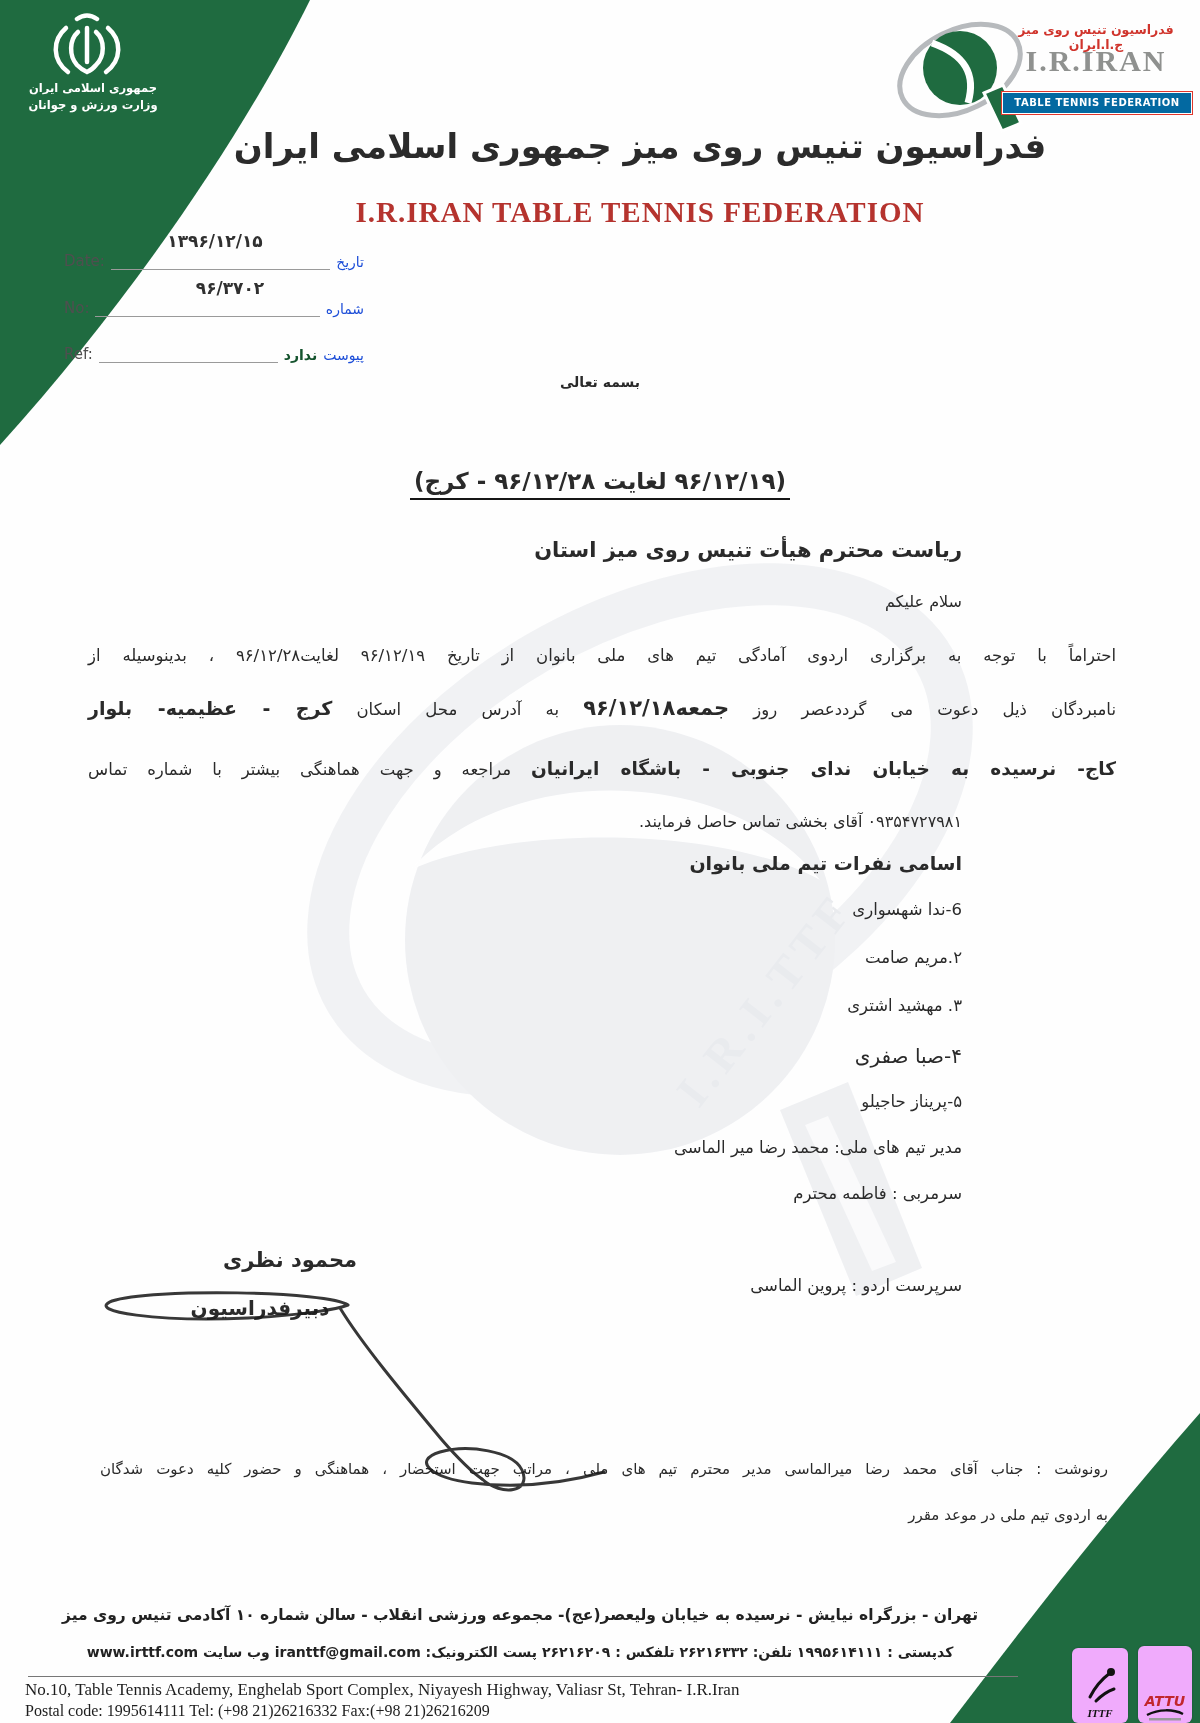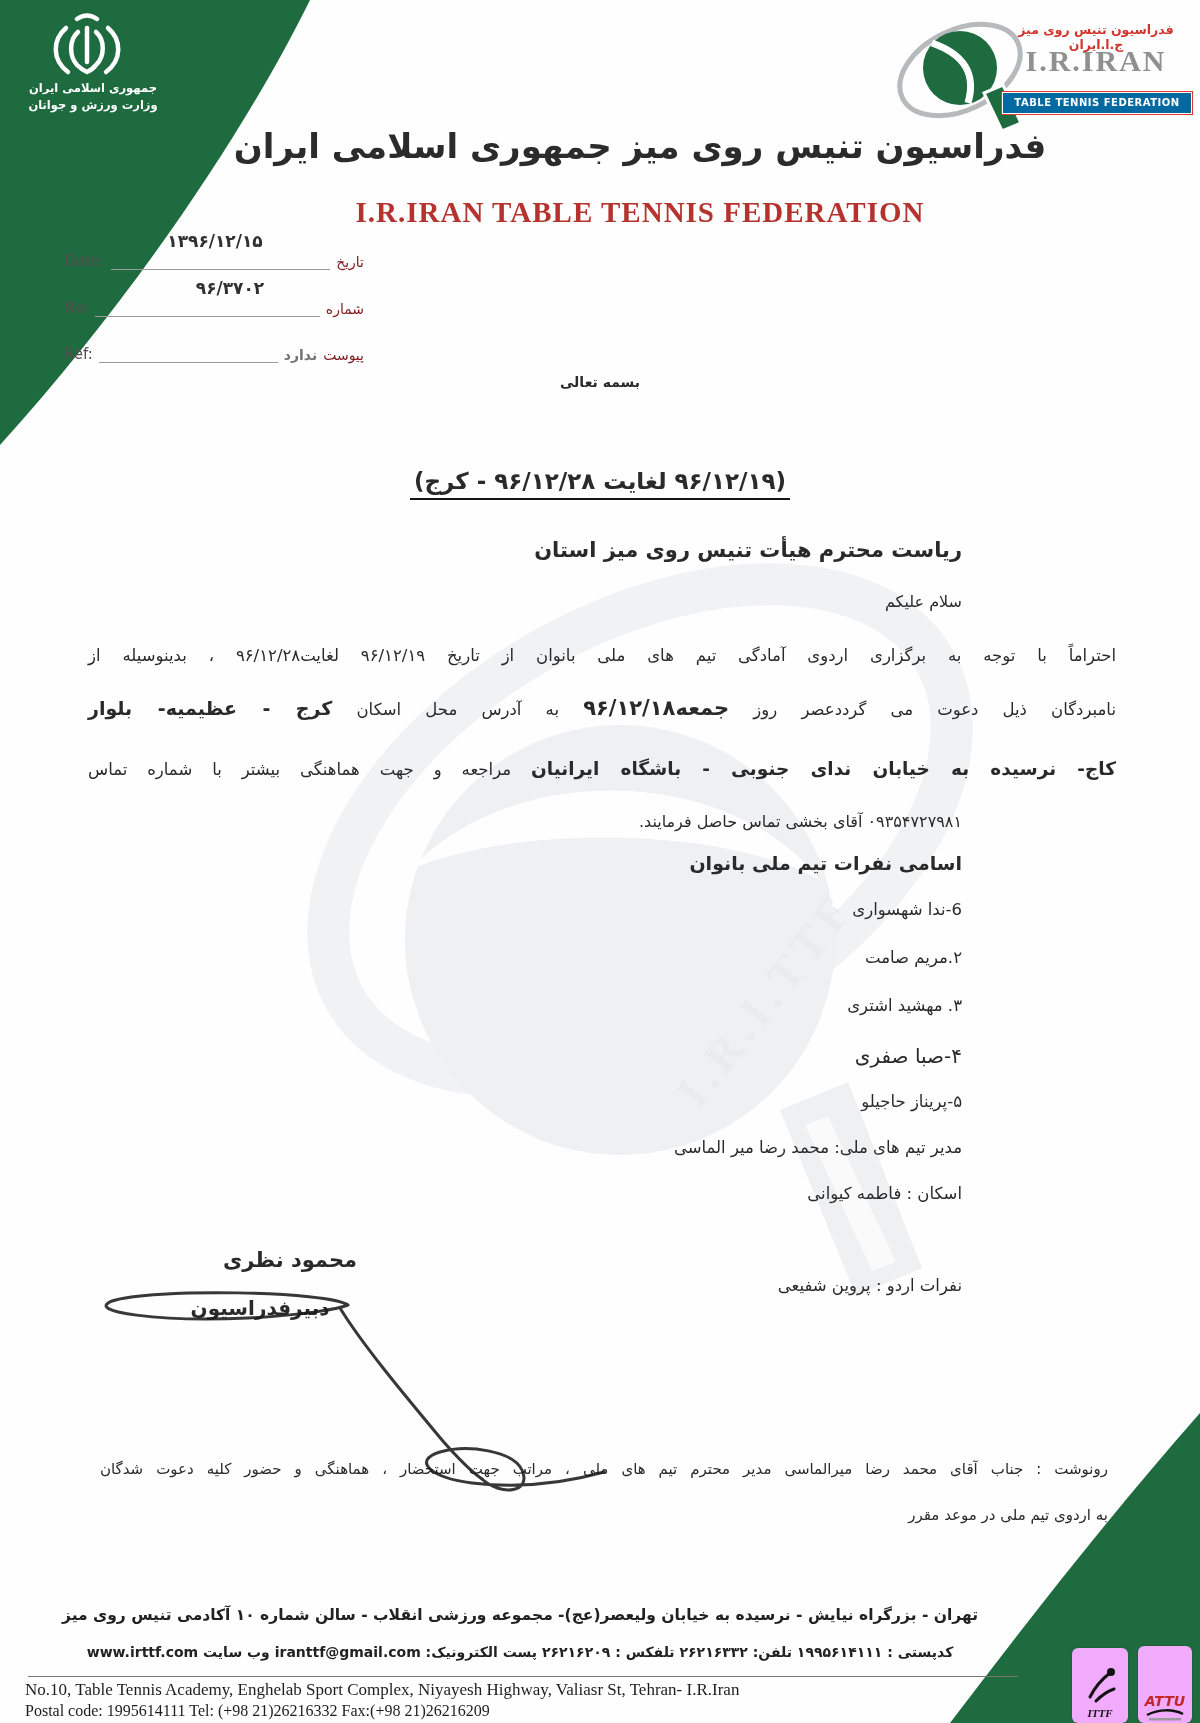--- a/index.html
+++ b/index.html
@@ -23,21 +23,21 @@
   .logo-mark-svg{left:880px;top:15px;z-index:2;}
   .title-fa{left:160px;top:126px;width:960px;text-align:center;font-size:34px;
             font-weight:bold;color:#2b2b2b;z-index:2;direction:rtl;}
   .title-en{left:160px;top:196px;width:960px;text-align:center;font-size:29px;
             font-weight:bold;color:#b5332e;letter-spacing:1px;z-index:2;
             font-family:"Liberation Serif","DejaVu Serif",serif;}
   
   .meta-row{position:absolute;left:64px;width:300px;display:flex;align-items:flex-end;
             gap:6px;font-size:15px;color:#4f4f4f;z-index:2;}
   .meta-row .rule{flex:1;border-bottom:1.3px solid #9a9a9a;height:14px;}
-  .meta-row .fa{font-size:14px;color:#7f1d1d;}
+  .meta-row .fa{font-size:14px;color:#1d4ed8;}
   .meta-value{position:absolute;font-weight:bold;font-size:17px;color:#303030;z-index:2;direction:rtl;}
   
   .center-line{left:250px;width:700px;text-align:center;z-index:2;direction:rtl;}
   .rtl-block{z-index:2;direction:rtl;}
   .just{text-align:justify;text-align-last:justify;}
   .b{font-weight:bold;}
   .sig-svg,.wm-svg{pointer-events:none;}
   
   .footer-tri-svg{right:0;bottom:0;z-index:1;}
   .chip{position:absolute;background:#f0abfc;border-radius:6px;z-index:3;
@@ -103,21 +103,21 @@
   <div class="abs meta-value" style="left:170px;top:278px;width:120px;text-align:center">۹۶/۳۷۰۲</div>
   <div class="meta-row" style="top:299px">
     <span>No:</span>
     <span class="rule"></span>
     <span class="fa">شماره</span>
   </div>
 
   <div class="meta-row" style="top:345px">
     <span>Ref:</span>
     <span class="rule"></span>
-    <span class="fa" style="font-weight:bold;color:#737373">ندارد</span>
+    <span class="fa" style="font-weight:bold;color:#14532d">ندارد</span>
     <span class="fa">پیوست</span>
   </div>
 
   <div class="abs center-line" style="top:374px;font-size:14px;font-weight:bold">بسمه تعالی</div>
   <div class="abs center-line" style="top:468px">
     <span style="font-size:23px;font-weight:bold;border-bottom:2.5px solid #151515;padding:0 4px 4px">(۹۶/۱۲/۱۹ لغایت ۹۶/۱۲/۲۸ - کرج)</span>
   </div>
 
   <div class="abs rtl-block" style="left:90px;top:538px;width:872px;text-align:right;font-size:21px;font-weight:bold">ریاست محترم هیأت تنیس روی میز استان</div>
   <div class="abs rtl-block" style="left:90px;top:592px;width:872px;text-align:right;font-size:16px">سلام علیکم</div>
@@ -130,22 +130,22 @@
 
   <div class="abs rtl-block" style="left:88px;top:812px;width:874px;text-align:right;font-size:16px">۰۹۳۵۴۷۲۷۹۸۱ آقای بخشی تماس حاصل فرمایند.</div>
 
   <div class="abs rtl-block" style="left:502px;top:852px;width:460px;text-align:right;font-size:19px;font-weight:bold">اسامی نفرات تیم ملی بانوان</div>
   <div class="abs rtl-block" style="left:502px;top:900px;width:460px;text-align:right;font-size:16.5px">6-ندا شهسواری</div>
   <div class="abs rtl-block" style="left:502px;top:948px;width:460px;text-align:right;font-size:16.5px">۲.مریم صامت</div>
   <div class="abs rtl-block" style="left:502px;top:996px;width:460px;text-align:right;font-size:16.5px">۳. مهشید اشتری</div>
   <div class="abs rtl-block" style="left:502px;top:1044px;width:460px;text-align:right;font-size:20px">۴-صبا صفری</div>
   <div class="abs rtl-block" style="left:502px;top:1092px;width:460px;text-align:right;font-size:16.5px">۵-پریناز حاجیلو</div>
   <div class="abs rtl-block" style="left:502px;top:1138px;width:460px;text-align:right;font-size:16.5px">مدیر تیم های ملی: محمد رضا میر الماسی</div>
-  <div class="abs rtl-block" style="left:502px;top:1184px;width:460px;text-align:right;font-size:16.5px">اسکان :  فاطمه کیوانی</div>
-  <div class="abs rtl-block" style="left:502px;top:1276px;width:460px;text-align:right;font-size:16.5px">نفرات اردو : پروین شفیعی</div>
+  <div class="abs rtl-block" style="left:502px;top:1184px;width:460px;text-align:right;font-size:16.5px">سرمربی :  فاطمه محترم</div>
+  <div class="abs rtl-block" style="left:502px;top:1276px;width:460px;text-align:right;font-size:16.5px">سرپرست اردو : پروین الماسی</div>
 
   <div class="abs rtl-block" style="left:200px;top:1248px;width:180px;text-align:center;font-size:21px;font-weight:bold">محمود نظری</div>
   <div class="abs rtl-block" style="left:165px;top:1296px;width:190px;text-align:center;font-size:20px;font-weight:bold">دبیرفدراسیون</div>
   <svg class="abs sig-svg" style="left:0;top:0;z-index:3" width="1200" height="1723" viewBox="0 0 1200 1723">
     <g stroke="#1c1c1c" stroke-width="3" fill="none" stroke-linecap="round" opacity=".88">
       <path d="M348 1305 C 330 1291 150 1288 112 1301 C 84 1312 160 1322 248 1318 C 305 1315 338 1309 348 1305"></path>
       <path d="M340 1308 C 362 1344 402 1392 442 1440 C 462 1463 472 1472 482 1479"></path>
       <path d="M482 1479 C 502 1497 532 1492 522 1470 C 513 1451 468 1444 440 1452 C 411 1461 432 1478 472 1483 C 524 1489 572 1481 604 1472"></path>
     </g>
   </svg>

